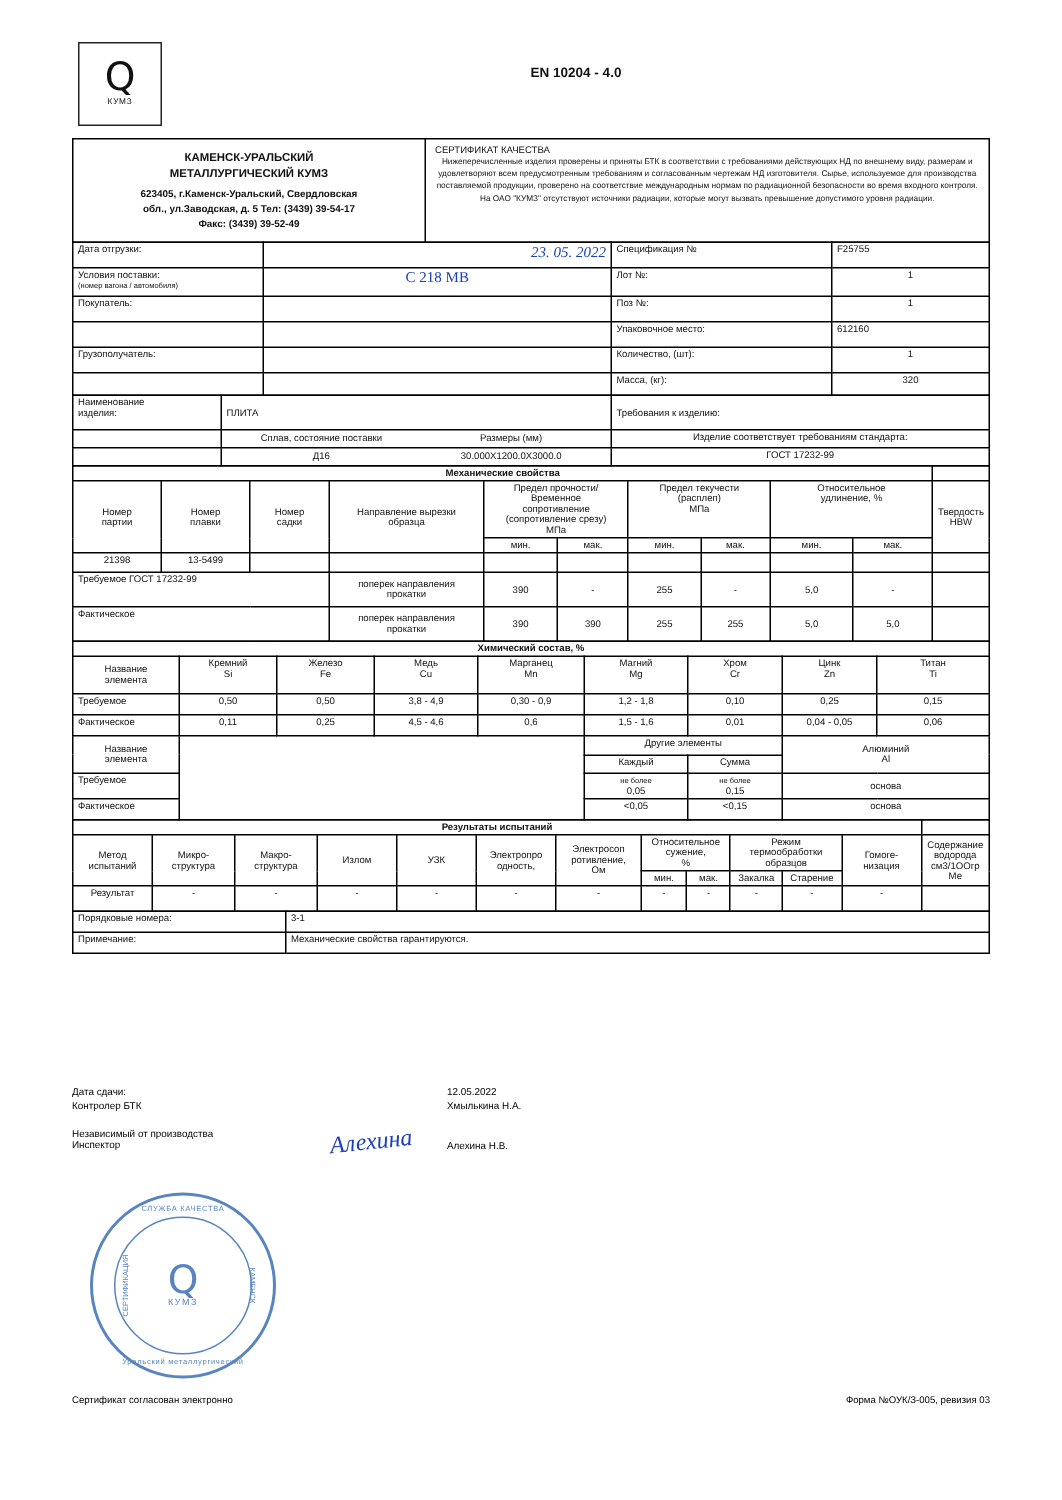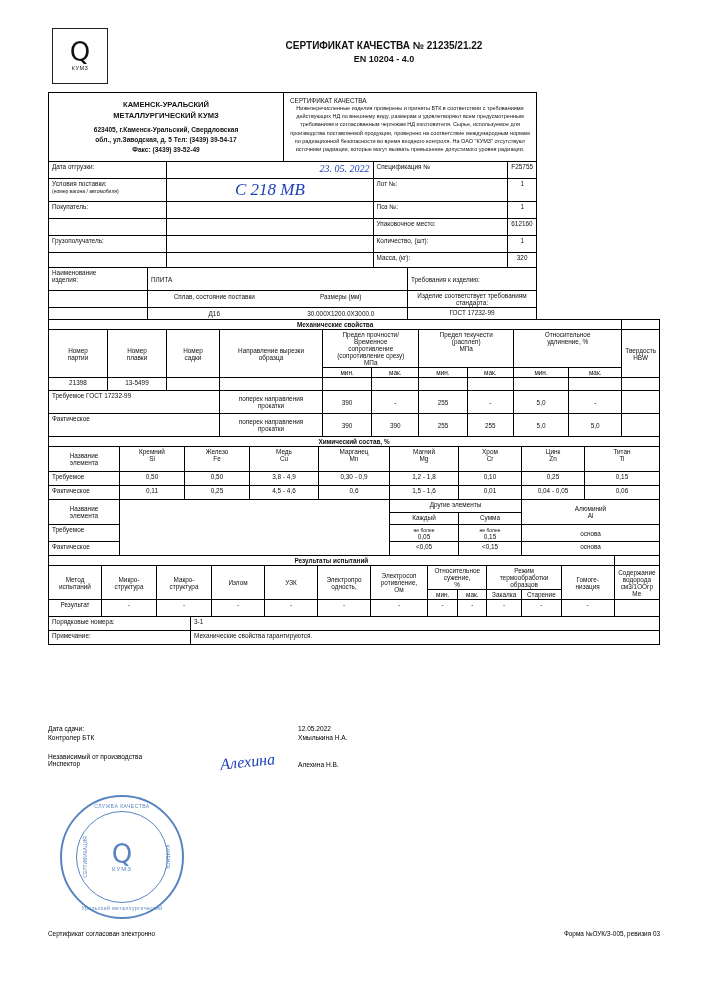--- a/index.html
+++ b/index.html
@@ -15,32 +15,32 @@
   .hdr{display:flex;align-items:flex-start;}
   .logo{width:54px;height:54px;border:1px solid #222;display:flex;flex-direction:column;
         align-items:center;justify-content:center;margin-left:4px;}
   .logo .q{font-size:26px;line-height:22px;font-family:"DejaVu Sans",sans-serif;}
   .logo .kumz{font-size:5.5px;letter-spacing:.5px;margin-top:2px;}
   .titlewrap{flex:1;text-align:center;padding-top:12px;}
   .title1{font-size:10px;font-weight:bold;}
   .title2{font-size:9px;font-weight:bold;margin-top:3px;}
 
   table{border-collapse:collapse;}
-  .frame{width:489px;border:1px solid #000;margin-top:8px;}
+  .frame{width:612px;border:1px solid #000;margin-top:8px;}
   .frame td,.frame th{border:1px solid #000;padding:1px 3px;vertical-align:top;font-size:6.4px;}
   .nb{border:none !important;}
   .center{text-align:center;}
   .mid{vertical-align:middle !important;}
 
   .company{font-weight:bold;font-size:7.6px;line-height:11px;text-align:center;}
   .companysub{font-size:6.6px;line-height:10px;text-align:center;font-weight:bold;}
   .declar{font-size:5.5px;line-height:8.2px;text-align:center;}
 
   .hand{font-family:"Liberation Serif",serif;color:#1b3fb5;font-style:italic;font-size:10px;}
-  .hand2{font-family:"Liberation Serif",serif;color:#1b3fb5;font-style:italic;font-size:17px;}
+  .hand2{font-family:"Liberation Serif",serif;color:#1b3fb5;font-size:10px;}
   .tiny{font-size:5px;}
   .secthead{text-align:center;font-weight:bold;font-size:6.8px;}
   .rowlabel{font-size:5.4px;}
 
   .stamp{
     position:absolute;left:60px;top:795px;width:120px;height:120px;border-radius:50%;
     border:2px solid #3b6fb5;color:#3b6fb5;opacity:.85;
   }
   .stamp .inner{
     position:absolute;left:14px;top:14px;right:14px;bottom:14px;border:1.5px solid #3b6fb5;border-radius:50%;
@@ -67,21 +67,20 @@
 <div class="page">
 
   <div class="sheet">
 
     <div class="hdr">
       <div class="logo">
         <div class="q">Q</div>
         <div class="kumz">КУМЗ</div>
       </div>
       <div class="titlewrap">
-        <div class="title1">СЕРТИФИКАТ КАЧЕСТВА № 21235/21.22</div>
         <div class="title2">EN 10204 - 4.0</div>
       </div>
     </div>
 
     <table class="frame">
       <tbody>
           <tr>
         <td style="width:226px;padding:6px 4px;">
           <div class="company"><span>КАМЕНСК-УРАЛЬСКИЙ</span><br>
           <span>МЕТАЛЛУРГИЧЕСКИЙ КУМЗ</span></div>

